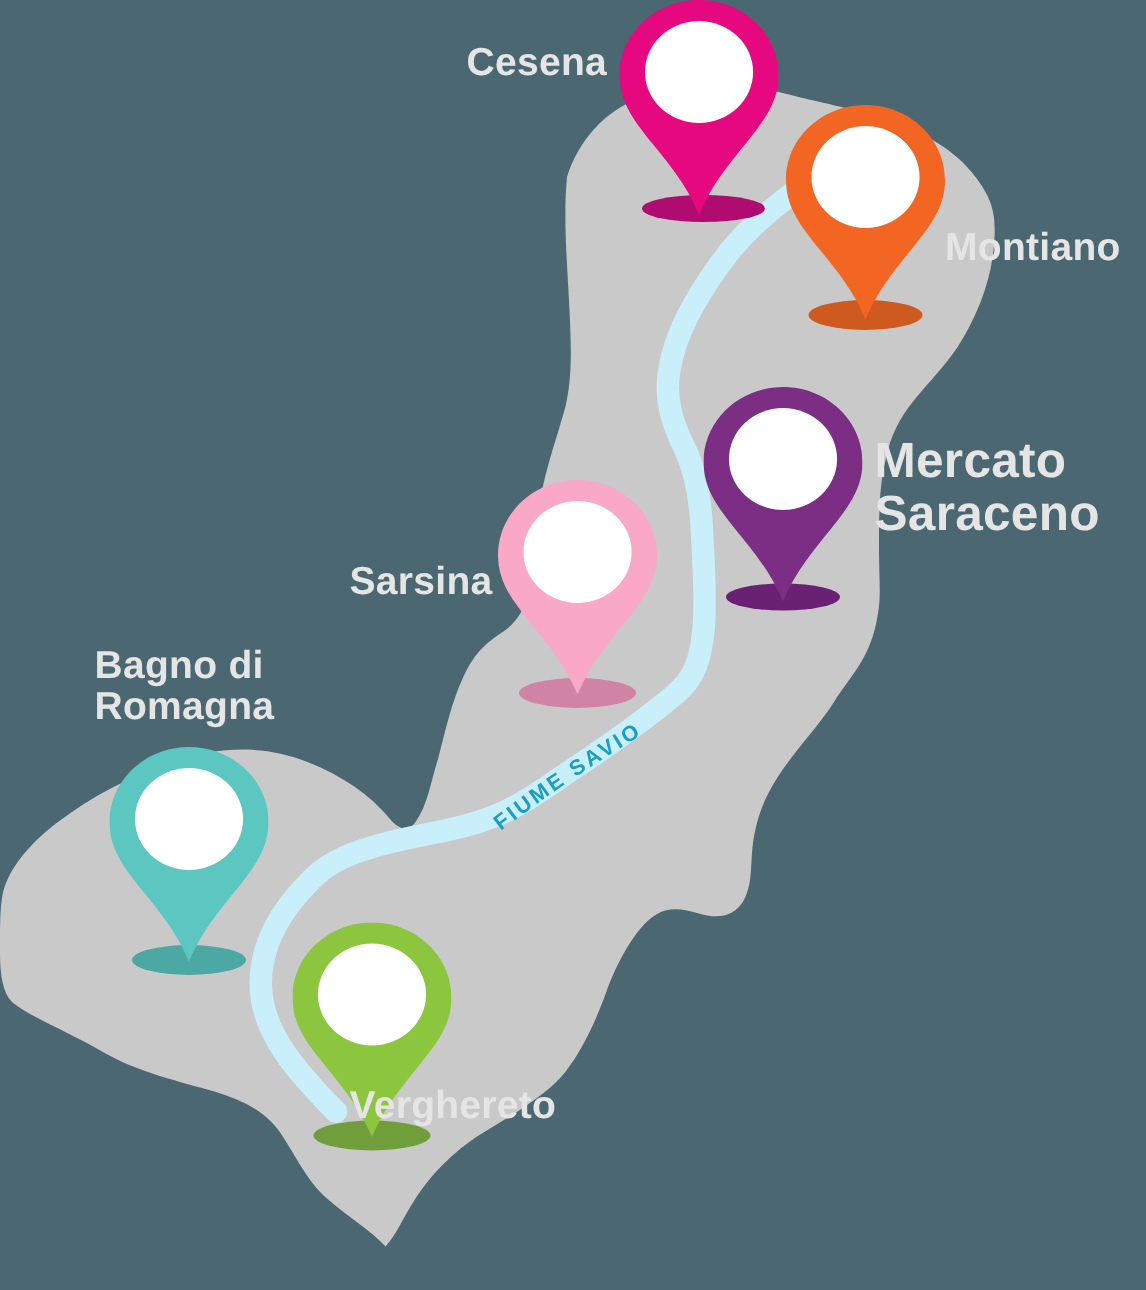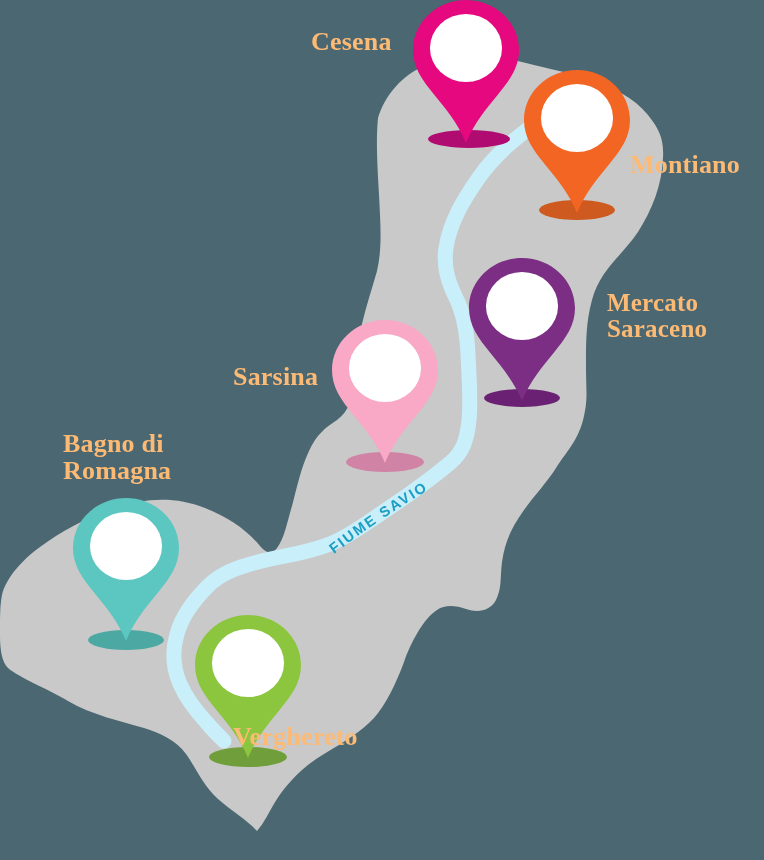--- a/index.html
+++ b/index.html
@@ -6,33 +6,32 @@
   body {
     width: 764px; height: 860px;
     background: #4B6771;
     overflow: hidden;
     font-family: "Liberation Sans", sans-serif;
   }
   .stage { position: relative; width: 764px; height: 860px; }
   .stage > svg { position: absolute; left: 0; top: 0; }
   .town-label {
     position: absolute;
-    color: #fdba74;
+    color: #e5e5e5;
     font-weight: 700;
     font-size: 26px;
     line-height: 1.05;
     letter-spacing: 0.2px;
     white-space: pre-line;
     user-select: none;
-    font-family: Liberation Serif, serif;
   }
   .lbl-cesena     { left: 311px; top: 28px;  }
   .lbl-montiano   { left: 630px; top: 151px; text-align: center; }
-  .lbl-mercato    { left: 583px; top: 290px; font-size: 25px; margin-left: 24px; }
-  .lbl-sarsina    { left: 233px; top: 363px; }
+  .lbl-mercato    { left: 583px; top: 290px; font-size: 33px; }
+  .lbl-sarsina    { left: 233px; top: 374px; }
   .lbl-bagno      { left: 63px;  top: 430px; }
   .lbl-verghereto { left: 233px; top: 723px; }
   .river-text {
     font-weight: 700;
     font-size: 14.5px;
     letter-spacing: 2px;
   }
 </style>
 </head>
 <body>

